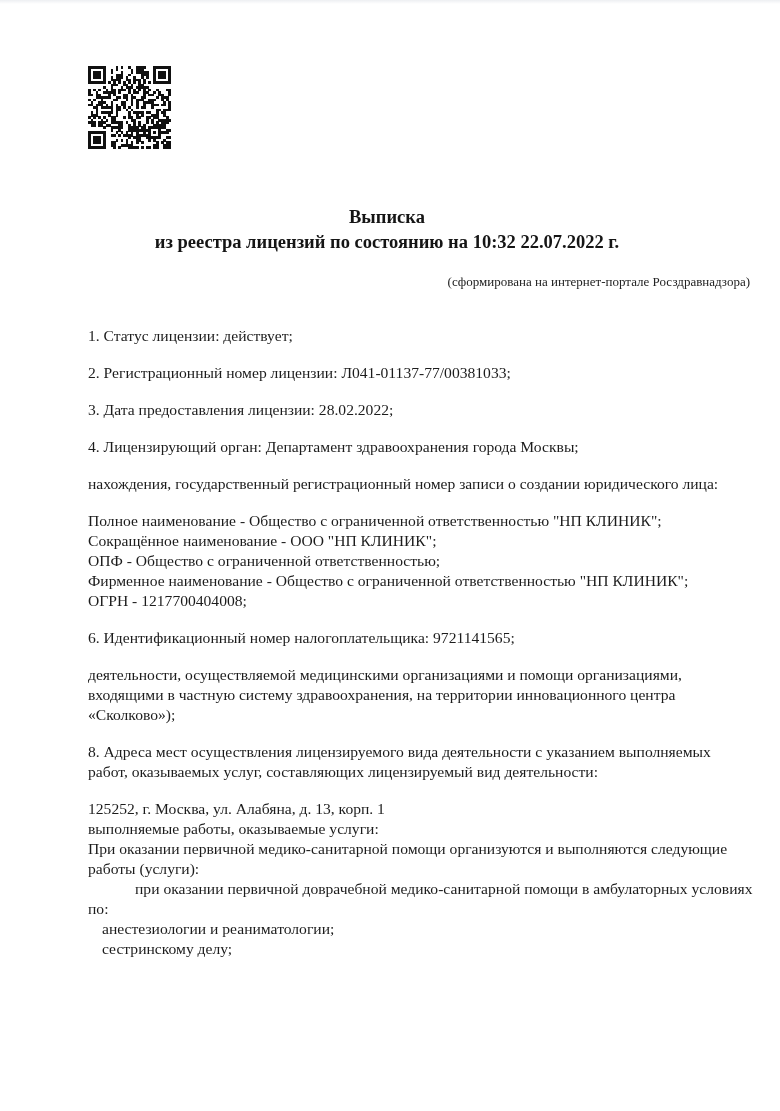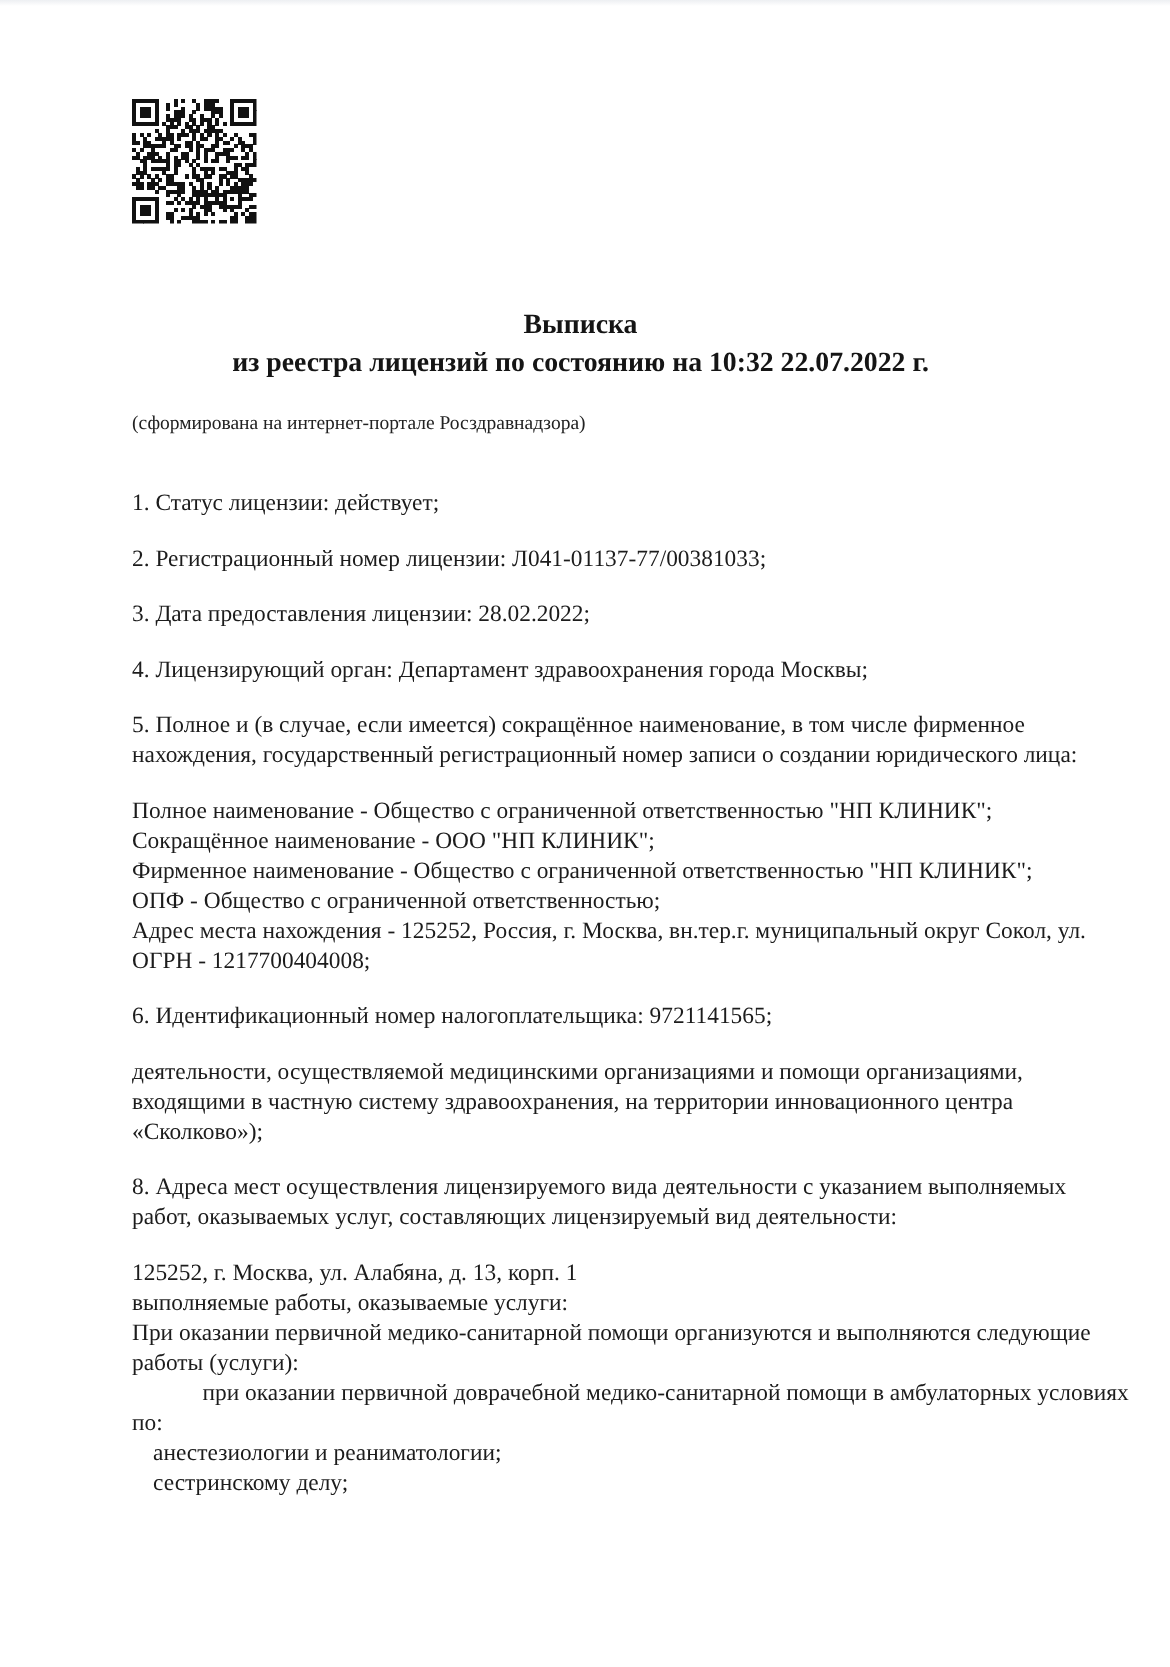--- a/index.html
+++ b/index.html
@@ -20,21 +20,21 @@
     background:#ffffff;
   }
   .title-block{
     position:absolute;left:88px;top:205px;width:598px;
     text-align:center;font-weight:bold;
     font-size:18.5px;line-height:25px;
     color:#151515;
   }
   .note{
     position:absolute;left:88px;top:274px;width:662px;
-    text-align:left;font-size:13px;line-height:16px;
+    text-align:right;font-size:13px;line-height:16px;
     color:#222222;
   }
   .doc-body{
     position:absolute;left:88px;top:326px;width:692px;
     font-size:15.6px;line-height:20px;
   }
   .block{margin:0 0 17px 0;}
   .line{white-space:pre;height:20px;}
   .ind0{padding-left:0;}
   .ind1{padding-left:6px;margin-left:41px;}
@@ -592,29 +592,27 @@
       <div class="block">
         <div class="line ind0">2. Регистрационный номер лицензии: Л041-01137-77/00381033;</div>
       </div>
       <div class="block">
         <div class="line ind0">3. Дата предоставления лицензии: 28.02.2022;</div>
       </div>
       <div class="block">
         <div class="line ind0">4. Лицензирующий орган: Департамент здравоохранения города Москвы;</div>
       </div>
       <div class="block">
-        <div class="line ind0">5. Полное и (в случае, если имеется) сокращённое наименование, в том числе фирменное</div>
         <div class="line ind0">нахождения, государственный регистрационный номер записи о создании юридического лица:</div>
       </div>
       <div class="block">
         <div class="line ind0">Полное наименование - Общество с ограниченной ответственностью "НП КЛИНИК";</div>
         <div class="line ind0">Сокращённое наименование - ООО "НП КЛИНИК";</div>
+        <div class="line ind0">ОПФ - Общество с ограниченной ответственностью;</div>
         <div class="line ind0">Фирменное наименование - Общество с ограниченной ответственностью "НП КЛИНИК";</div>
-        <div class="line ind0">ОПФ - Общество с ограниченной ответственностью;</div>
-        <div class="line ind0">Адрес места нахождения - 125252, Россия, г. Москва, вн.тер.г. муниципальный округ Сокол, ул.</div>
         <div class="line ind0">ОГРН - 1217700404008;</div>
       </div>
       <div class="block">
         <div class="line ind0">6. Идентификационный номер налогоплательщика: 9721141565;</div>
       </div>
       <div class="block">
         <div class="line ind0">деятельности, осуществляемой медицинскими организациями и помощи организациями,</div>
         <div class="line ind0">входящими в частную систему здравоохранения, на территории инновационного центра</div>
         <div class="line ind0">«Сколково»);</div>
       </div>

